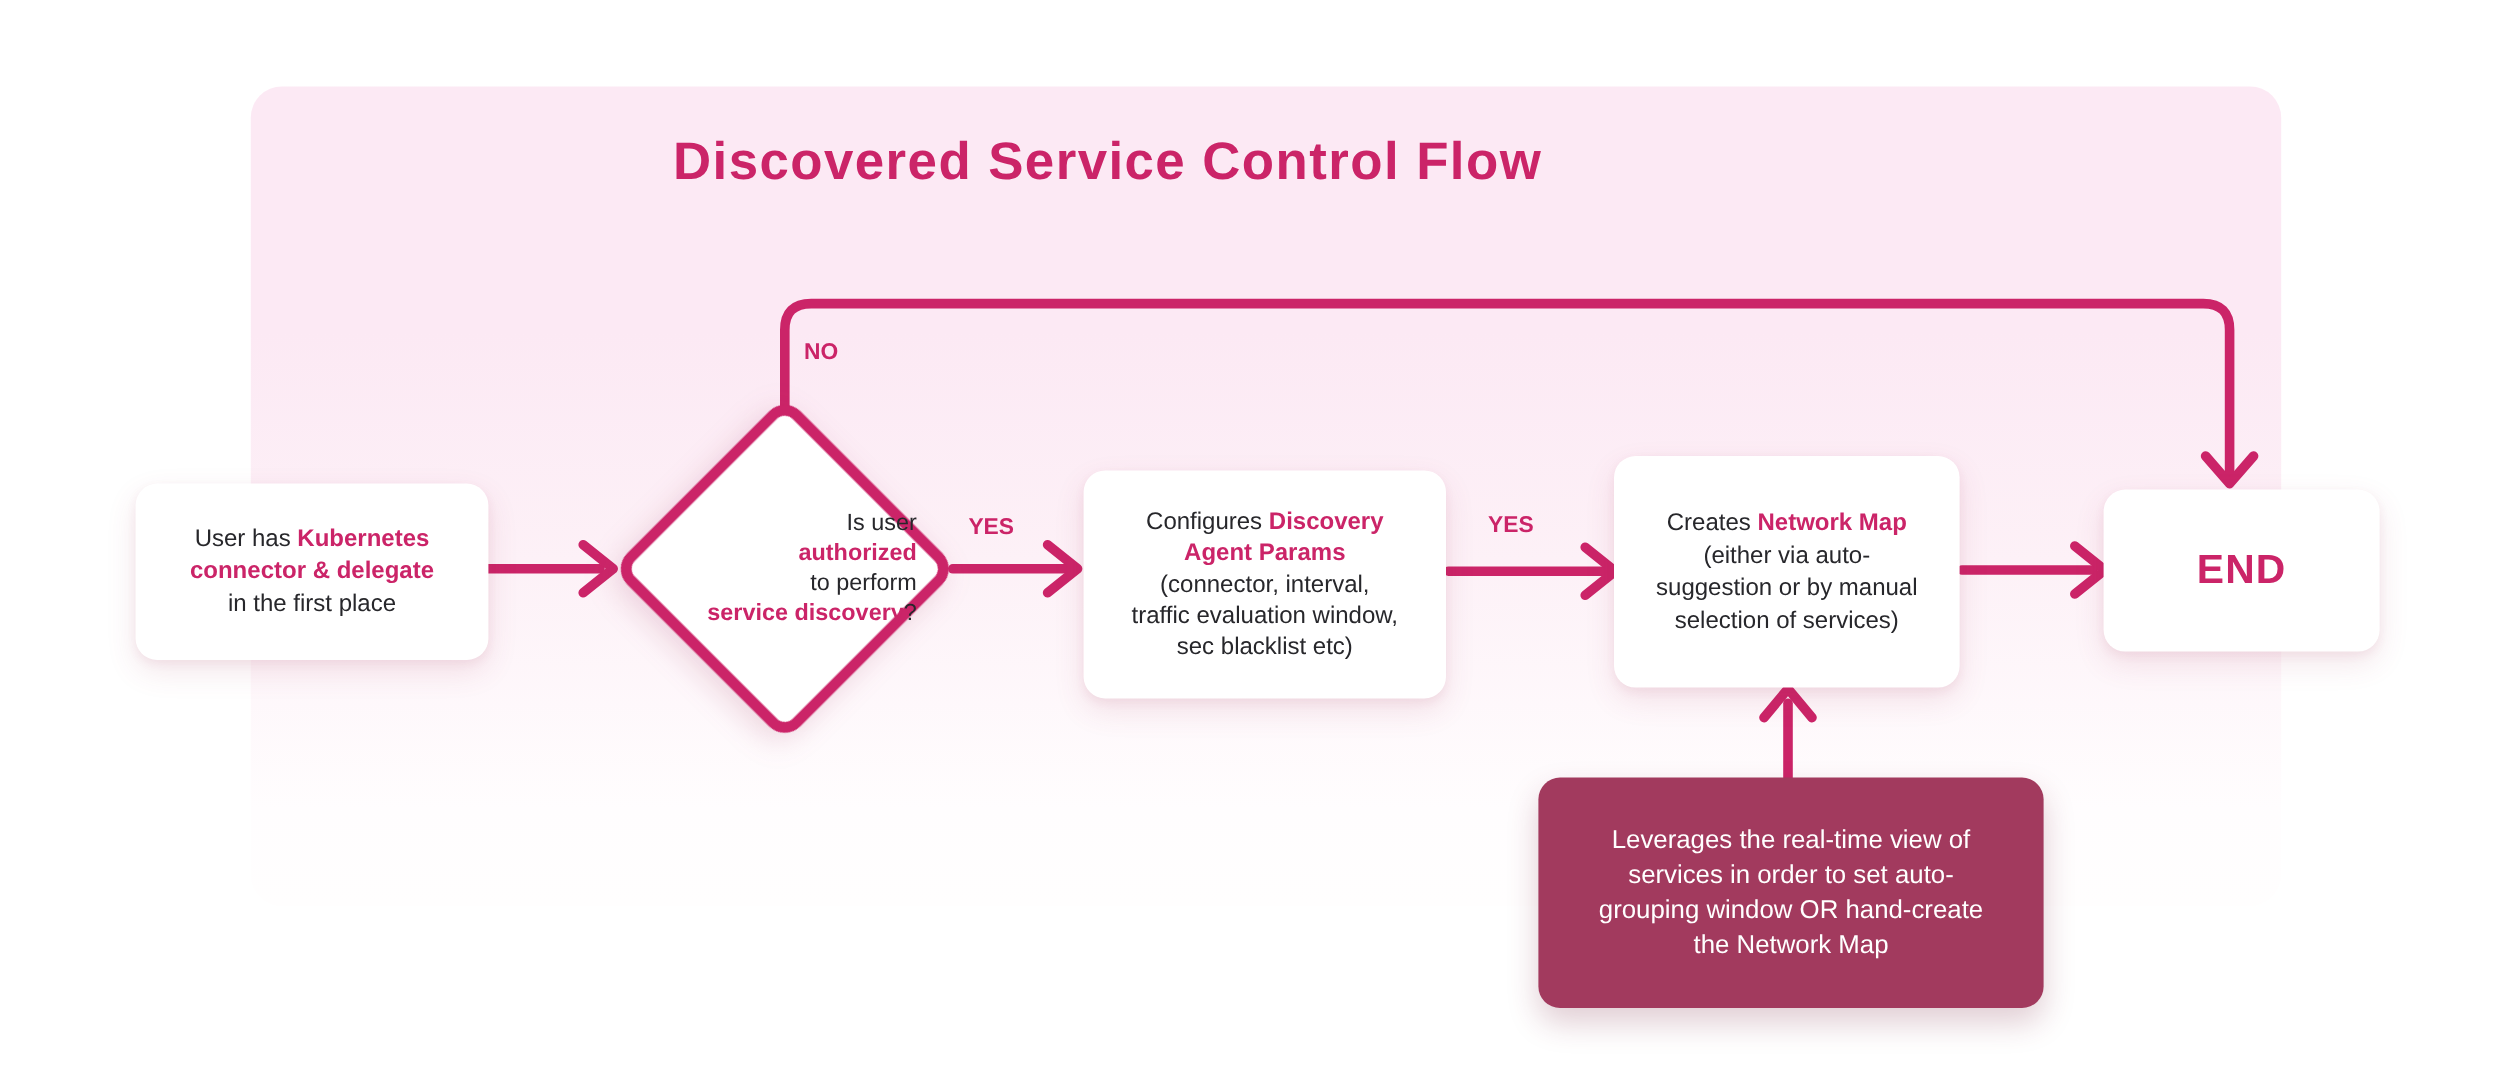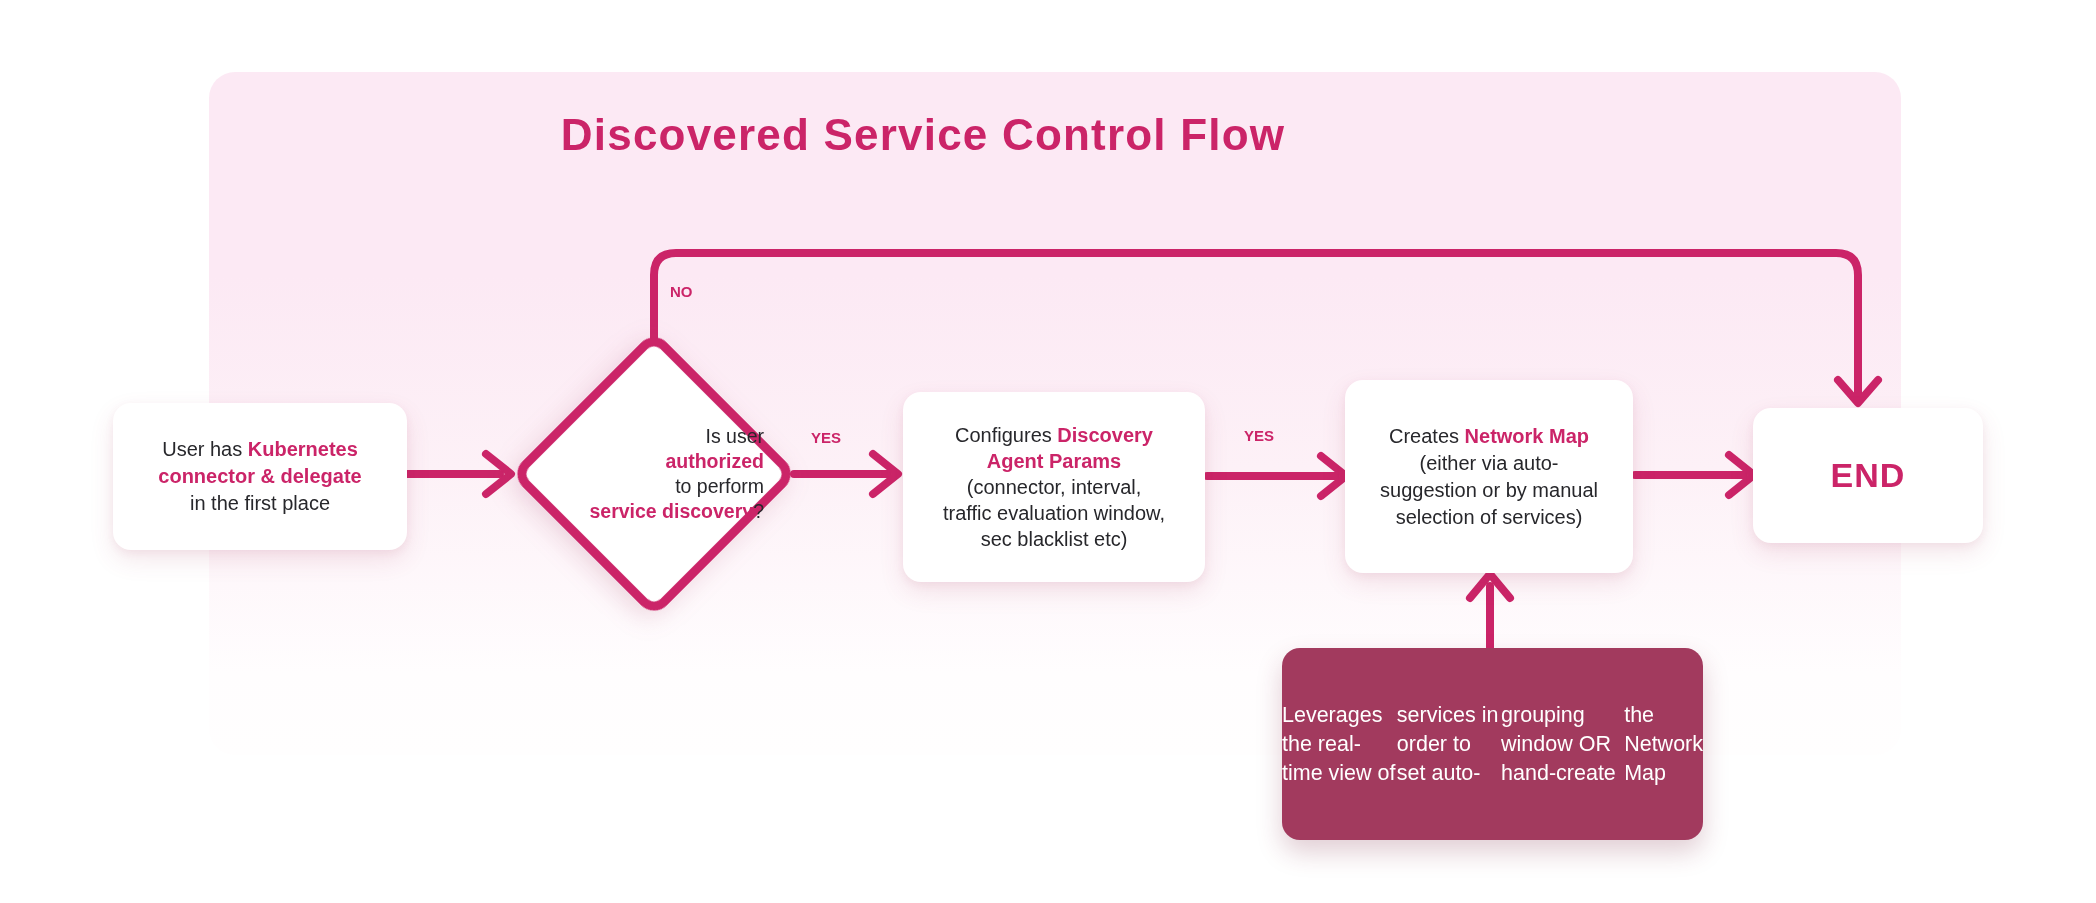--- a/index.html
+++ b/index.html
@@ -31,24 +31,24 @@
   .node-end{left:1753px;top:408px;width:230px;height:135px;}
   .end-text{font-size:34px;font-weight:700;letter-spacing:1px;color:var(--accent,#CB2468);}
   .decision-text{
     position:absolute;left:544px;top:404px;width:220px;height:140px;
     display:flex;flex-direction:column;align-items:flex-end;justify-content:center;text-align:center;
     font-size:19.5px;line-height:25px;
   }
   .note-box{
     position:absolute;left:1282px;top:648px;width:421px;height:192px;border-radius:18px;
     background:var(--maroon,#A23A5E);color:#ffffff;
-    display:flex;flex-direction:row;align-items:center;justify-content:center;
+    display:flex;flex-direction:column;align-items:center;justify-content:center;text-align:center;
     font-size:21.5px;line-height:29px;box-shadow:0 12px 26px rgba(120,30,60,0.22);
   }
-  .edge-label{position:absolute;font-weight:700;font-size:15px;color:var(--accent,#CB2468);}
+  .edge-label{position:absolute;font-weight:700;font-size:19px;color:var(--accent,#CB2468);}
   .label-no{left:670px;top:283px;}
   .label-yes-1{left:791px;top:429px;width:70px;text-align:center;}
   .label-yes-2{left:1224px;top:427px;width:70px;text-align:center;}
   .accent{color:var(--accent,#CB2468);font-weight:700;}
   .node .line,.note-box .line,.decision-text .line{display:block;}
 </style>
 </head>
 <body>
 
 <div class="canvas">

